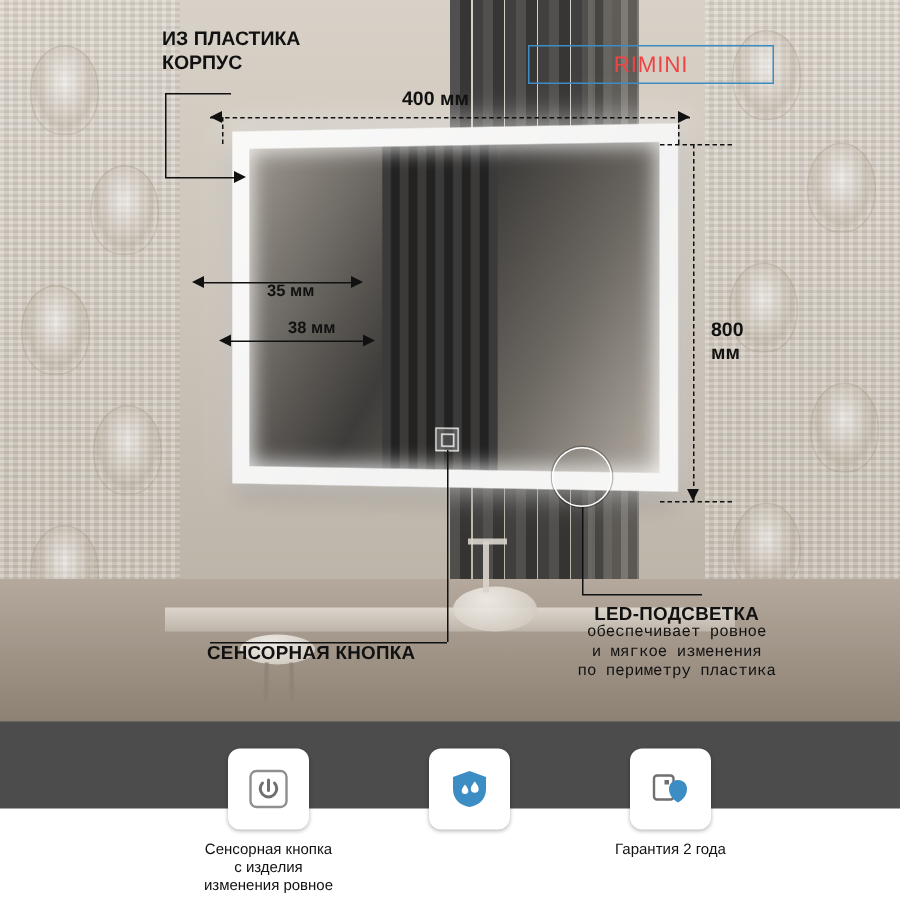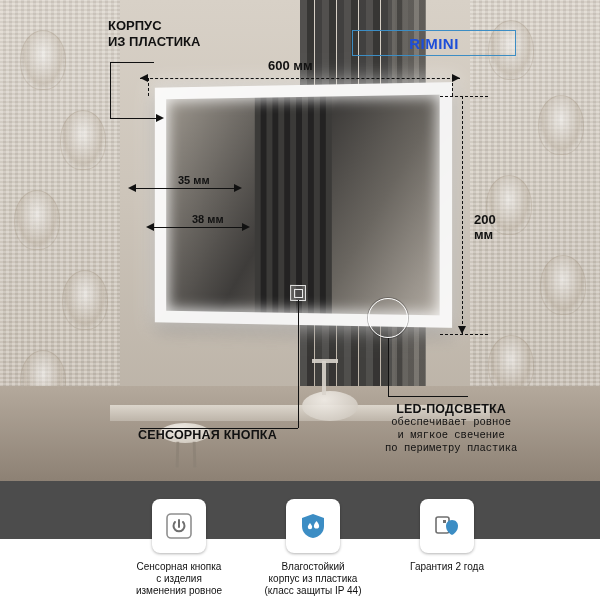--- a/index.html
+++ b/index.html
@@ -115,27 +115,27 @@
   .touch-btn::after{
     content:""; width:7px; height:7px; border:1px solid rgba(255,255,255,.9);
   }
 
   
   .rimini-box {
     position:absolute; left:352px; top:30px; width:164px; height:26px;
     border:1px solid #3c8dc4;
     display:flex; align-items:center; justify-content:center;
   }
-  .rimini-box span { color:#1d4ed8; font-weight:bold; font-size:15px; letter-spacing:.5px; }
+  .rimini-box span { color:#ef4444; font-weight:normal; font-size:15px; letter-spacing:.5px; }
 
   .lbl { position:absolute; font-weight:bold; color:#111; }
   .lbl-korpus { left:108px; top:18px; font-size:13px; line-height:16px; }
   .lbl-700 { left:268px; top:58px; font-size:13px; }
   .lbl-500 { left:474px; top:212px; font-size:13px; line-height:15px; text-align:left;}
-  .lbl-35 { left:178px; top:174px; font-size:11px;text-align:center; }
+  .lbl-35 { left:178px; top:188px; font-size:11px;text-align:center; }
   .lbl-25 { left:192px; top:213px; font-size:11px; }
 
   .dim-line { position:absolute; background:#111; }
   .dash-h {
     position:absolute; height:0; border-top:1px dashed #111;
   }
   .dash-v {
     position:absolute; width:0; border-left:1px dashed #111;
   }
   .arrow { position:absolute; width:0; height:0; }
@@ -225,38 +225,38 @@
       <div class="led-frame"></div>
       <div class="touch-btn"></div>
     </div>
   </div>
 
   <div class="rimini-box">
     <span>RIMINI</span>
   </div>
 
   <div class="lbl lbl-korpus">
+    <div>ИЗ ПЛАСТИКА</div>
     <div>КОРПУС</div>
-    <div>ИЗ ПЛАСТИКА</div>
   </div>
 
   <div class="callout-line" style="left:110px; top:62px; width:44px;"></div>
   <div class="callout-line-v" style="left:110px; top:62px; height:56px;"></div>
   <div class="callout-line" style="left:110px; top:118px; width:48px;"></div>
   <div class="arrow arr-r" style="left:156px; top:114px;"></div>
 
-  <div class="lbl lbl-700">600 мм</div>
+  <div class="lbl lbl-700">400 мм</div>
   <div class="dash-h" style="left:140px; top:78px; width:320px;"></div>
   <div class="arrow arr-l" style="left:140px; top:74px;"></div>
   <div class="arrow arr-r" style="left:452px; top:74px;"></div>
   <div class="dash-v" style="left:148px; top:78px; height:18px;"></div>
   <div class="dash-v" style="left:452px; top:78px; height:18px;"></div>
 
   <div class="lbl lbl-500">
-    <div>200</div>
+    <div>800</div>
     <div>мм</div>
   </div>
   <div class="dash-v" style="left:462px; top:96px; height:238px;"></div>
   <div class="dash-h" style="left:440px; top:96px; width:48px;"></div>
   <div class="dash-h" style="left:440px; top:334px; width:48px;"></div>
   <div class="arrow arr-d" style="left:458px; top:326px;"></div>
 
   <div class="lbl lbl-35">35 мм</div>
   <div class="dim-line" style="left:132px; top:188px; width:108px; height:1px;"></div>
   <div class="arrow arr-l" style="left:128px; top:184px;"></div>
@@ -274,21 +274,21 @@
   <div class="callout-line-v" style="left:298px; top:300px; height:128px;"></div>
   <div class="callout-line" style="left:140px; top:428px; width:158px;"></div>
 
   <div class="cap cap-sensor">
     <div class="cap-title">СЕНСОРНАЯ КНОПКА</div>
   </div>
 
   <div class="cap cap-led">
     <div class="cap-title">LED-ПОДСВЕТКА</div>
     <div class="cap-sub">обеспечивает ровное</div>
-    <div class="cap-sub">и мягкое свечение</div>
+    <div class="cap-sub">и мягкое изменения</div>
     <div class="cap-sub">по периметру пластика</div>
   </div>
 
   <div class="bottom">
     <div class="bottom-dark"></div>
 
     <div class="feat f1">
       <div class="feat-icon">
         <svg width="30" height="30" viewBox="0 0 30 30" aria-hidden="true">
           <rect x="3" y="3" width="24" height="24" rx="4" fill="none" stroke="#8f8f8f" stroke-width="1.6"></rect>
@@ -304,25 +304,20 @@
     </div>
 
     <div class="feat f2">
       <div class="feat-icon">
         <svg width="30" height="30" viewBox="0 0 30 30" aria-hidden="true">
           <path d="M15 3 L26 7 v8 c0 7-5 11-11 12 C9 26 4 22 4 15 V7 Z" fill="#3c8dc4"></path>
           <path d="M12 12 c0 0 -2.2 2.6 -2.2 4.1 a2.2 2.2 0 0 0 4.4 0 C14.2 14.6 12 12 12 12 Z" fill="#fff"></path>
           <path d="M18.5 10 c0 0 -2.6 3.1 -2.6 4.9 a2.6 2.6 0 0 0 5.2 0 C21.1 13.1 18.5 10 18.5 10 Z" fill="#fff"></path>
         </svg>
       </div>
-      <div class="feat-txt">
-        <div>Влагостойкий</div>
-        <div>корпус из пластика</div>
-        <div>(класс защиты IP 44)</div>
-      </div>
     </div>
 
     <div class="feat f3">
       <div class="feat-icon">
         <svg width="30" height="30" viewBox="0 0 30 30" aria-hidden="true">
           <rect x="4" y="6" width="13" height="16" rx="2" fill="none" stroke="#6f6f6f" stroke-width="1.6"></rect>
           <path d="M11 9 h3 v3 h-3 z" fill="#6f6f6f"></path>
           <path d="M20 9 c4 0 6 3 6 6 c0 5 -4 8 -6 9 c-2 -1 -6 -4 -6 -9 c0 -3 2 -6 6 -6 z" fill="#3c8dc4"></path>
         </svg>
       </div>

